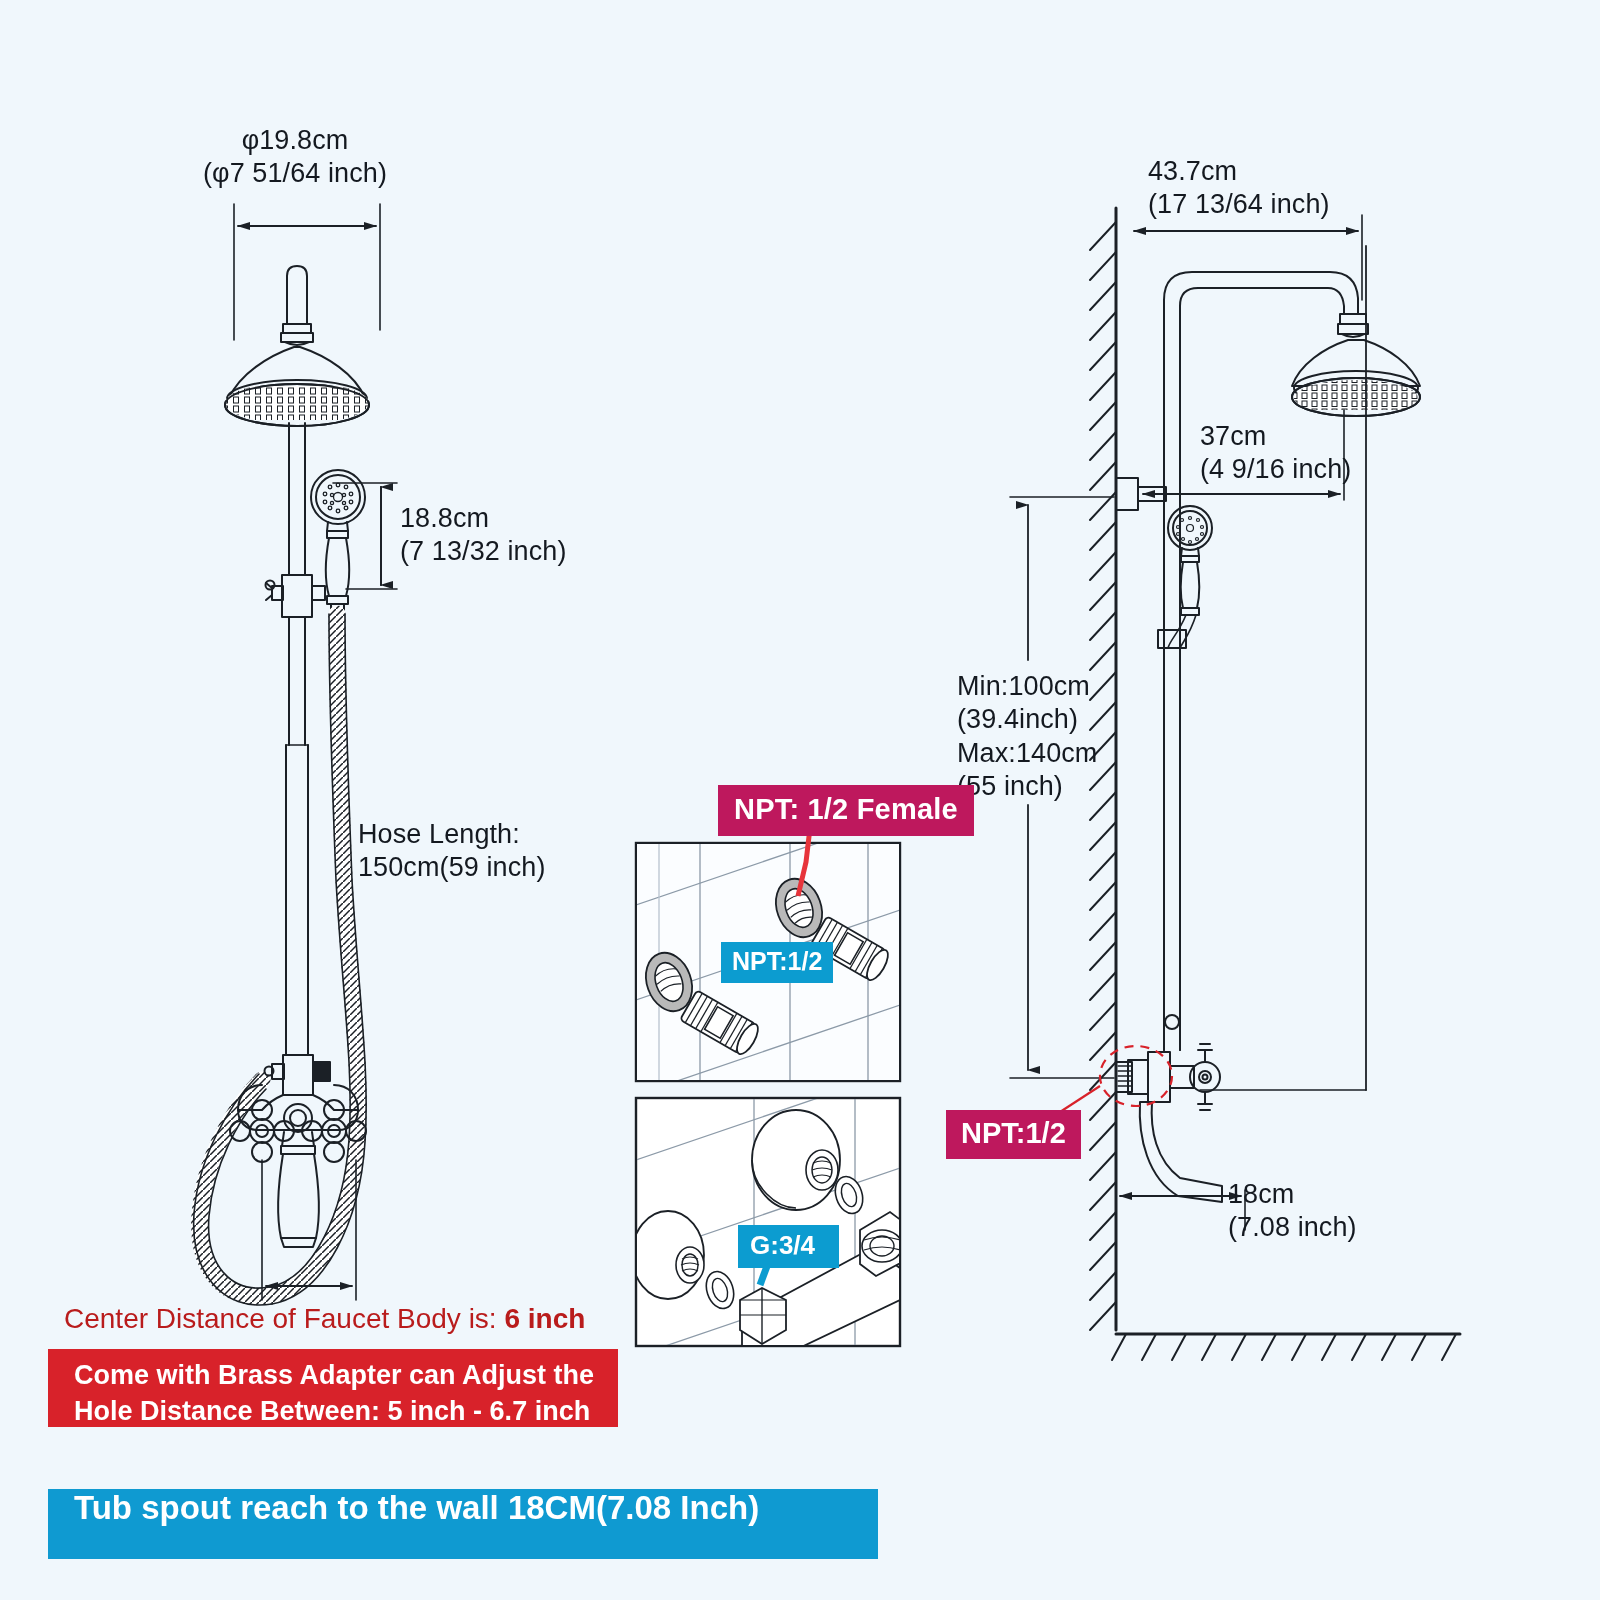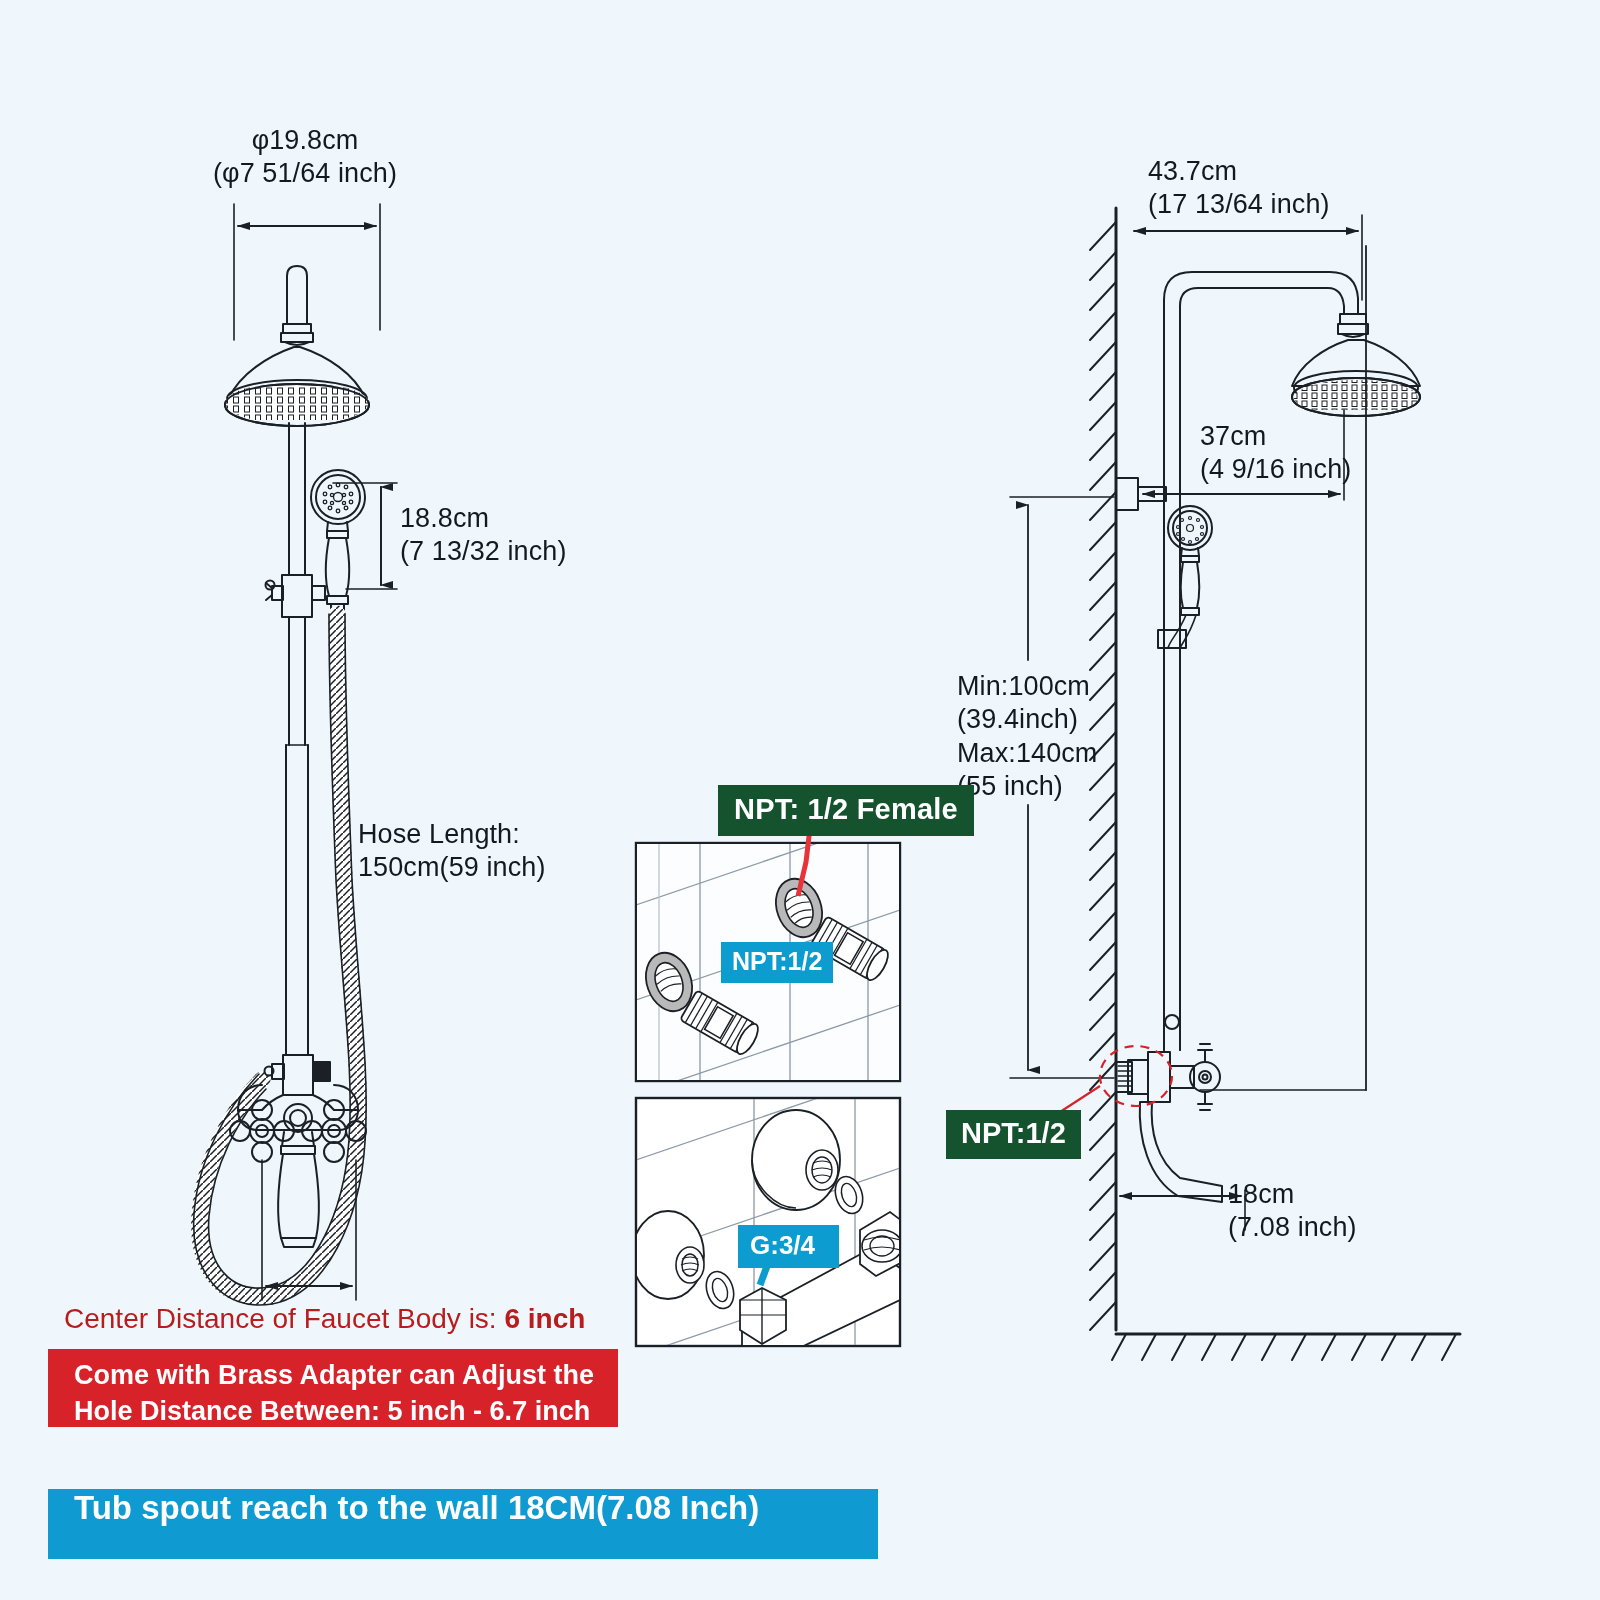--- a/index.html
+++ b/index.html
@@ -25,21 +25,21 @@
   .dimtext.c{text-align:center;}
 
   
   .chip{
     position:absolute;
     color:#fff;
     font-weight:700;
     white-space:nowrap;
     box-sizing:border-box;
   }
-  .chip.red{background:#14532d;}
+  .chip.red{background:#be185d;}
   .chip.blue{background:#0c9cd0;}
 
   .chip-npt-female{
     left:718px;top:785px;
     padding:8px 16px 10px 16px;
     font-size:29px;
     letter-spacing:.2px;
   }
   .chip-npt-half-blue{
     left:721px;top:942px;
@@ -568,21 +568,21 @@
             <path d="M864,1250 q18,-6 36,0"></path>
           </g>
         </g>
       </g>
 
       <path d="M760,1285 L770,1258" stroke="#0c9cd0" stroke-width="7" fill="none"></path>
     </g>
 
   </svg>
 
-  <div class="dimtext c" style="left:160px;top:124px;width:290px;"><span>φ19.8cm</span><br><span>(φ7 51/64 inch)</span></div>
+  <div class="dimtext c" style="left:150px;top:124px;width:290px;"><span>φ19.8cm</span><br><span>(φ7 51/64 inch)</span></div>
 
   <div class="dimtext" style="left:400px;top:502px;"><span>18.8cm</span><br><span>(7 13/32 inch)</span></div>
 
   <div class="dimtext" style="left:358px;top:818px;"><span>Hose Length:</span><br><span>150cm(59 inch)</span></div>
 
   <div class="center-distance"><span>Center Distance of Faucet Body is: </span><b>6 inch</b></div>
 
   <div class="dimtext" style="left:1148px;top:155px;"><span>43.7cm</span><br><span>(17 13/64 inch)</span></div>
 
   <div class="dimtext" style="left:1180px;top:420px;padding-left:20px;"><span>37cm</span><br><span>(4 9/16 inch)</span></div>

